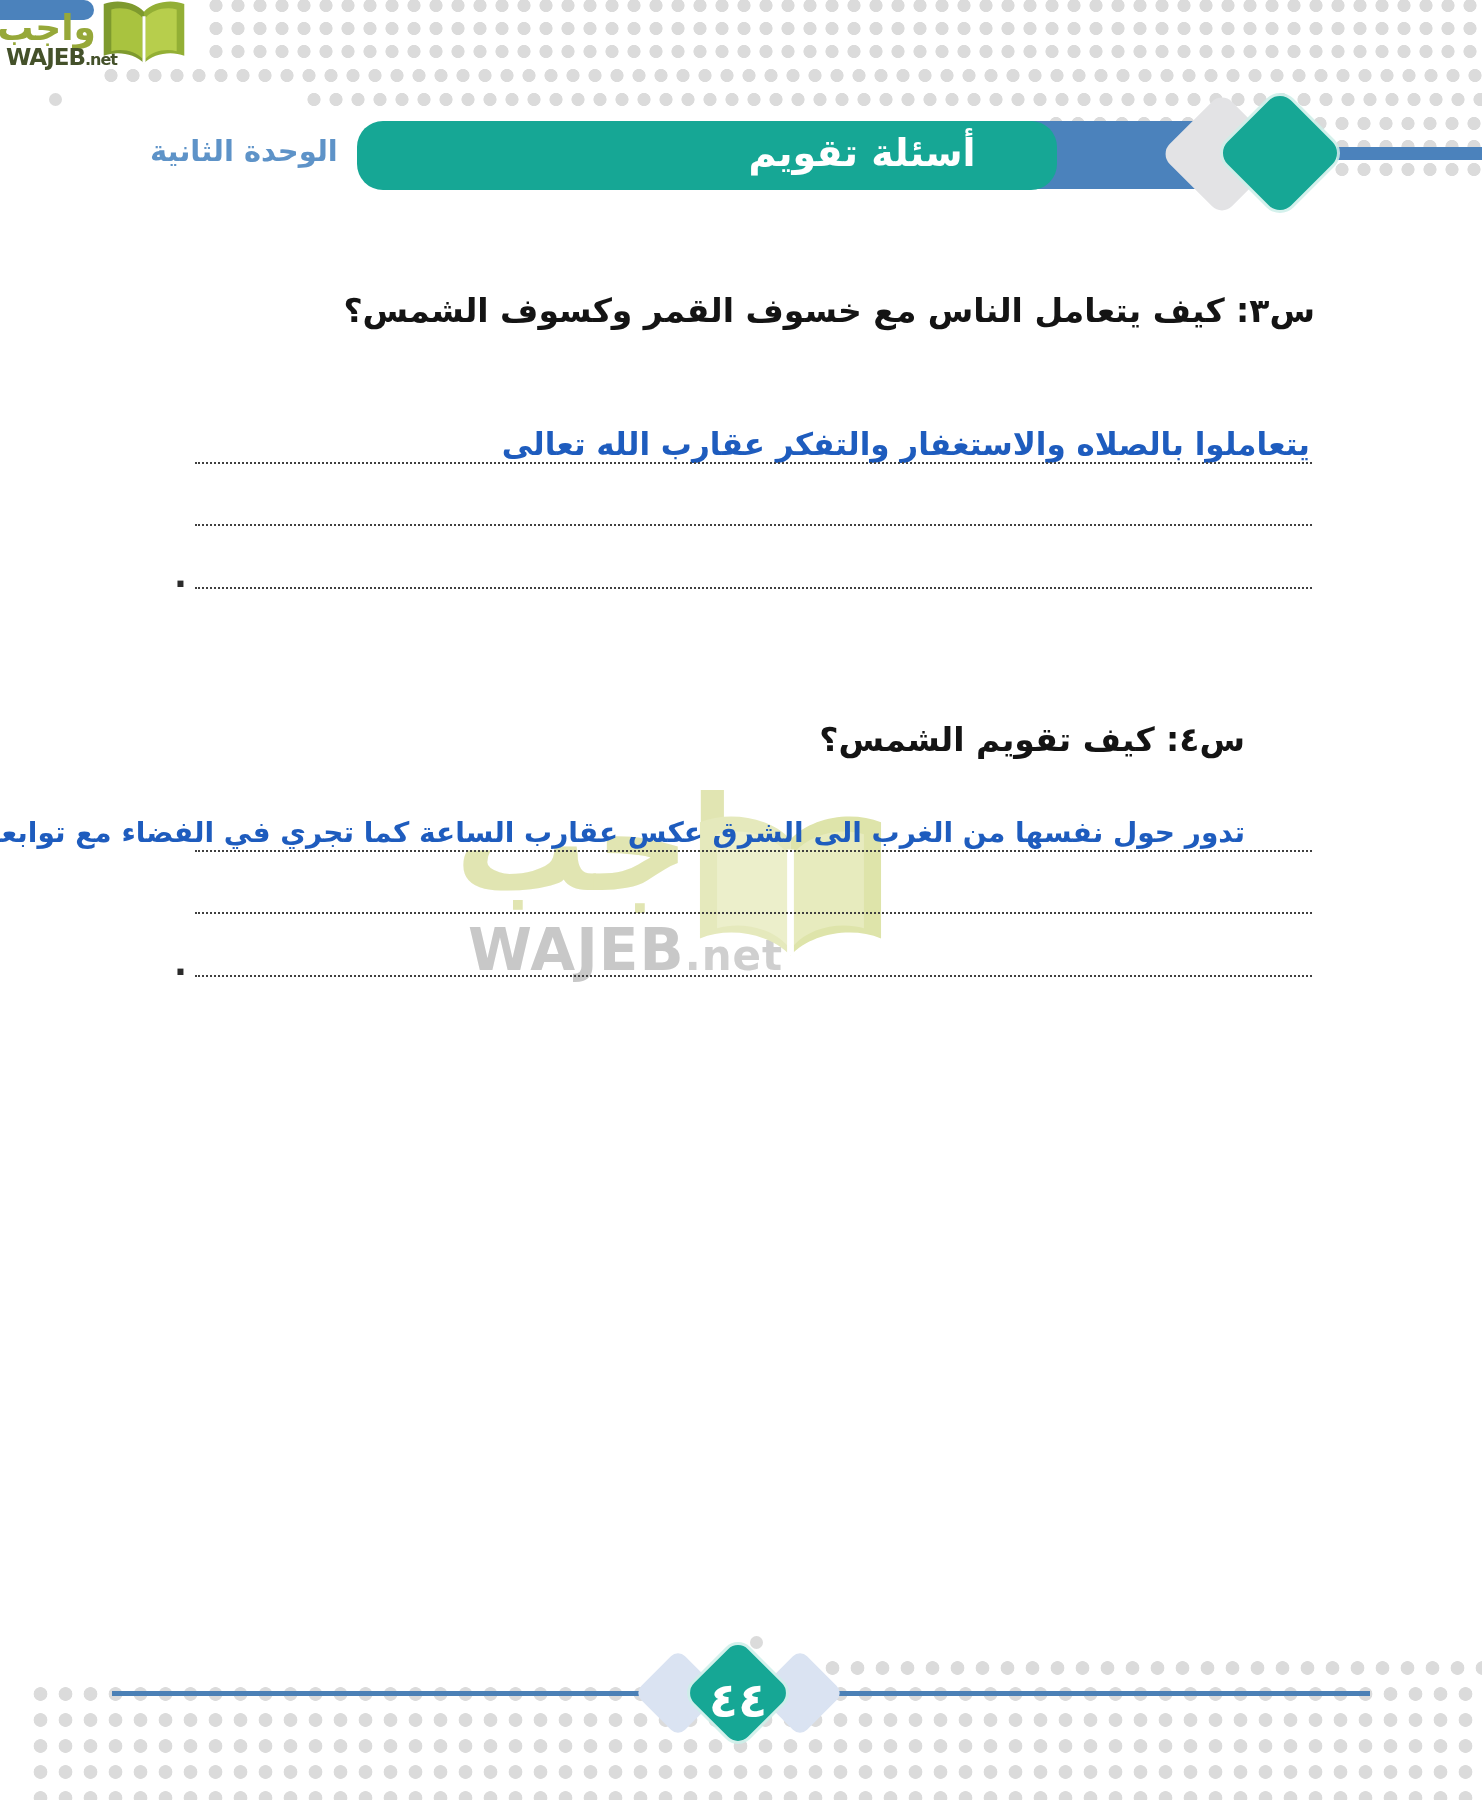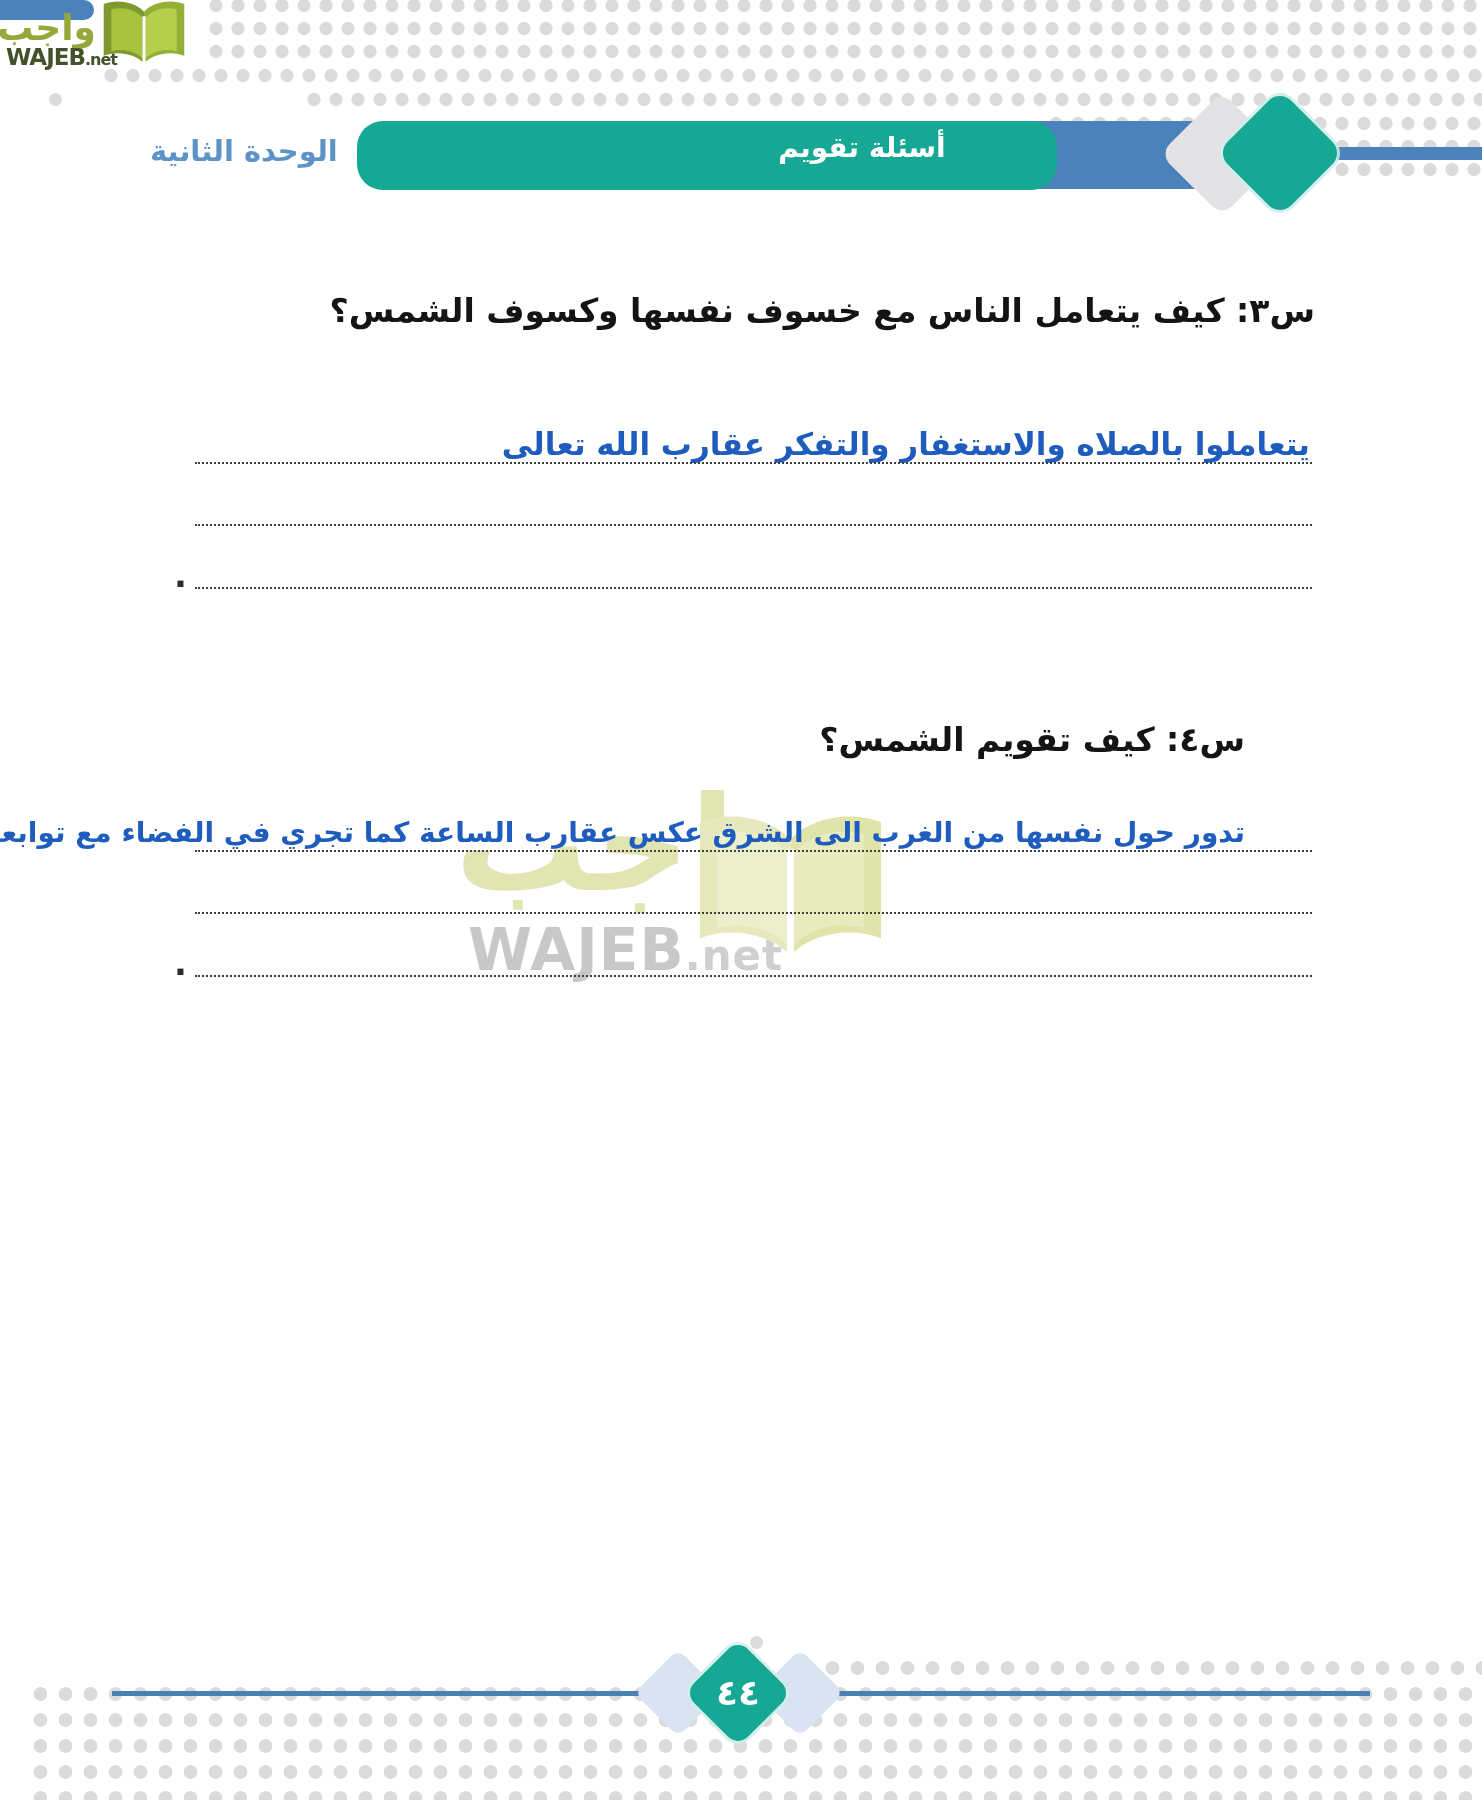--- a/index.html
+++ b/index.html
@@ -13,21 +13,21 @@
   .dotsB{position:absolute;z-index:0;
         background-image:radial-gradient(circle,#DBDBDB 6.5px,transparent 7.2px);
         background-size:25px 26px;}
   .dot{position:absolute;width:13px;height:13px;border-radius:50%;background:#DBDBDB;z-index:0;}
   
   .unit-bar{left:0;top:144;width:94px;height:20px;background:#4B82BC;border-radius:0 10px 10px 0;z-index:2;}
   .unit-label{left:150px;top:134px;width:190px;text-align:left;font-size:29px;font-weight:bold;
               color:#5E93C8;z-index:2;direction:rtl;}
   .hdr-blue{left:1000px;top:121px;width:216px;height:68px;background:#4B82BC;z-index:1;}
   .hdr-teal{left:357px;top:121px;width:700px;height:69px;background:#16A795;border-radius:26px;z-index:2;}
-  .hdr-title{left:742px;top:131px;width:240px;text-align:center;font-size:28px;font-weight:bold;
+  .hdr-title{left:742px;top:131px;width:240px;text-align:center;font-size:38px;font-weight:bold;
              color:#ffffff;z-index:3;direction:rtl;}
   .thin-line{left:1337px;top:147px;width:145px;height:13px;background:#4B82BC;z-index:1;}
   .diamond{position:absolute;transform:rotate(45deg);}
   .d-gray{left:1178px;top:110px;width:88px;height:88px;background:#E3E3E5;border-radius:14px;z-index:2;}
   .d-teal{left:1235px;top:108px;width:90px;height:90px;background:#16A795;border-radius:16px;z-index:3;
           box-shadow:0 0 0 3px rgba(205,239,233,.85);}
   
   .logo-ar{left:4px;top:10px;width:92px;text-align:center;font-size:36px;font-weight:bold;
            color:#96A839;z-index:3;direction:rtl;line-height:1;}
   .logo-latin{left:6px;top:44px;width:100px;font-size:23px;font-weight:bold;color:#44512A;z-index:3;letter-spacing:-1px;}
@@ -43,21 +43,21 @@
   .wm-latin{left:468px;top:916px;font-size:58px;font-weight:bold;color:#C8C8C8;z-index:1;letter-spacing:1px;}
   .wm-latin .suffix{font-size:42px;color:#CFCFCF;}
   .wm-book{left:688px;top:800px;z-index:1;}
   
   .f-line{position:absolute;height:5px;background:#4B80B6;top:1691px;z-index:2;}
   .f-line.l{left:112px;width:540px;}
   .f-line.r{left:824px;width:546px;}
   .fd-blue{width:62px;height:62px;background:#DAE3F2;border-radius:10px;z-index:2;}
   .fd-teal{left:700px;top:1655px;width:76px;height:76px;background:#16A795;border-radius:14px;z-index:3;
            box-shadow:0 0 0 3px rgba(205,239,233,.85);}
-  .page-num{left:700px;top:1672px;width:76px;text-align:center;font-size:36px;font-weight:bold;
+  .page-num{left:700px;top:1672px;width:76px;text-align:center;font-size:48px;font-weight:bold;
             color:#ffffff;z-index:4;direction:rtl;letter-spacing:4px;}
 </style>
 </head>
 <body>
 
 <div class="dots" style="left:205px;top:-6px;width:1277px;height:70px;"></div>
 <div class="dots" style="left:100px;top:64px;width:1382px;height:24px;"></div>
 <div class="dots" style="left:303px;top:88px;width:1179px;height:24px;"></div>
 <div class="dots" style="left:1045px;top:112px;width:437px;height:68px;"></div>
 <div class="dot" style="left:49px;top:93px;"></div>
@@ -84,21 +84,21 @@
 <div class="abs wm-ar">واجب</div>
 <div class="abs wm-latin"><span>WAJEB</span><span class="suffix">.net</span></div>
 <svg class="abs wm-book" width="205" height="188" viewBox="0 0 120 100">
   <path d="M60 18 C48 5 24 1 7 8 L7 76 C24 69 48 73 60 86 Z" fill="#E5E9BC"></path>
   <path d="M60 18 C72 5 96 1 113 8 L113 76 C96 69 72 73 60 86 Z" fill="#DEE4AA"></path>
   <path d="M58 26 C49 15 31 11 17 15 L17 70 C32 66 49 70 58 80 Z" fill="#ECEFCB"></path>
   <path d="M62 26 C71 15 89 11 103 15 L103 70 C88 66 71 70 62 80 Z" fill="#E7EBBE"></path>
   <path d="M60 24 L60 86" stroke="#ffffff" stroke-width="4"></path>
 </svg>
 
-<div class="question" style="right:167px;top:291px;">س٣: كيف يتعامل الناس مع خسوف نفسها وكسوف الشمس؟</div>
+<div class="question" style="right:167px;top:291px;">س٣: كيف يتعامل الناس مع خسوف القمر وكسوف الشمس؟</div>
 <div class="answer" style="right:172px;top:426px;font-size:31px;">يتعاملوا بالصلاه والاستغفار والتفكر عقارب الله تعالى</div>
 <div class="ansline" style="top:462px;"></div>
 <div class="ansline" style="top:524px;"></div>
 <div class="ansline" style="top:587px;"></div>
 <div class="endmark" style="top:558px;">.</div>
 
 <div class="question" style="right:237px;top:720px;">س٤: كيف تقويم الشمس؟</div>
 <div class="answer" style="right:237px;top:816px;font-size:28px;">تدور حول نفسها من الغرب الى الشرق عكس عقارب الساعة كما تجري في الفضاء مع توابعها في مدار حول مركز المجرة</div>
 <div class="ansline" style="top:850px;"></div>
 <div class="ansline" style="top:912px;"></div>

